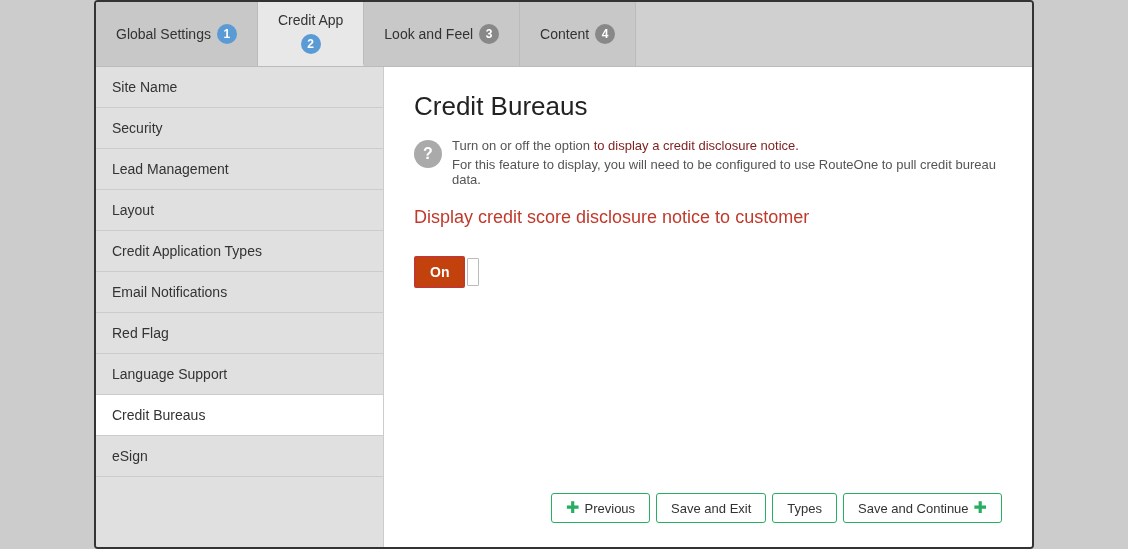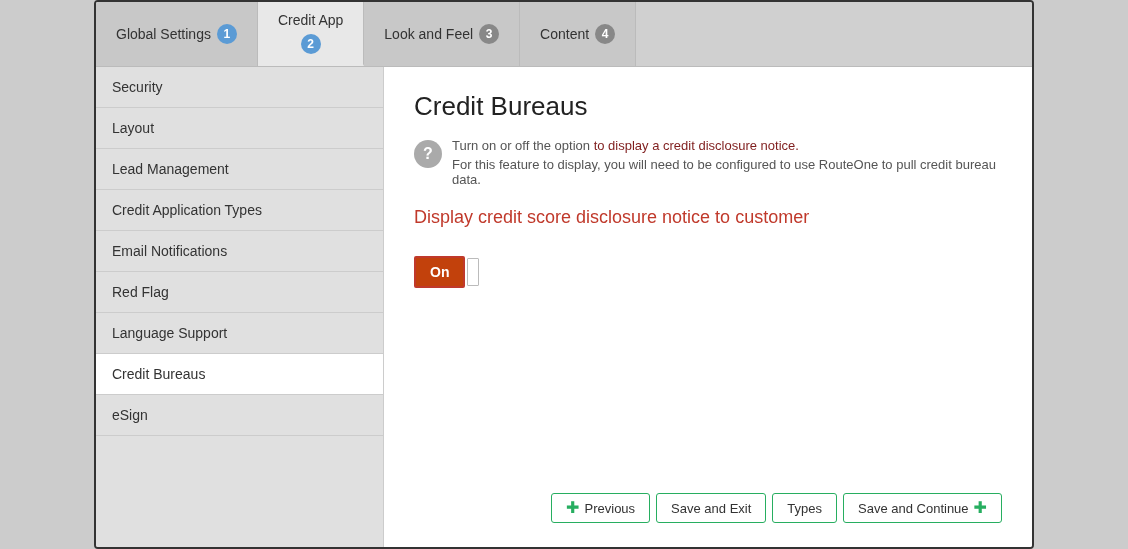--- a/index.html
+++ b/index.html
@@ -214,27 +214,30 @@
     <div class="tab">
       <span>Content</span>
       <span class="tab-badge gray">4</span>
     </div>
   </div>
 
   <div class="main-layout">
 
     <div class="sidebar">
       <div class="sidebar-item">
+        <span>Site Name</span>
+      </div>
+      <div class="sidebar-item">
         <span>Security</span>
       </div>
       <div class="sidebar-item">
+        <span>Lead Management</span>
+      </div>
+      <div class="sidebar-item">
         <span>Layout</span>
-      </div>
-      <div class="sidebar-item">
-        <span>Lead Management</span>
       </div>
       <div class="sidebar-item">
         <span>Credit Application Types</span>
       </div>
       <div class="sidebar-item">
         <span>Email Notifications</span>
       </div>
       <div class="sidebar-item">
         <span>Red Flag</span>
       </div>

